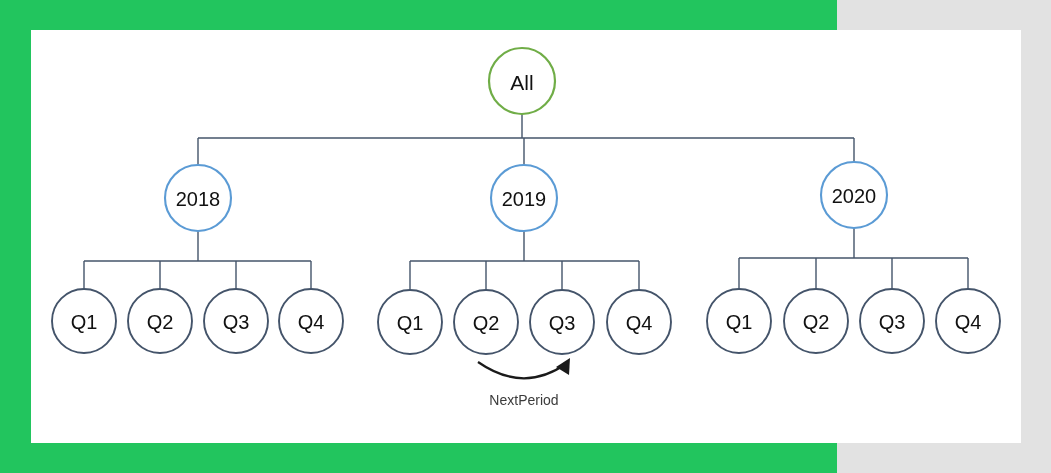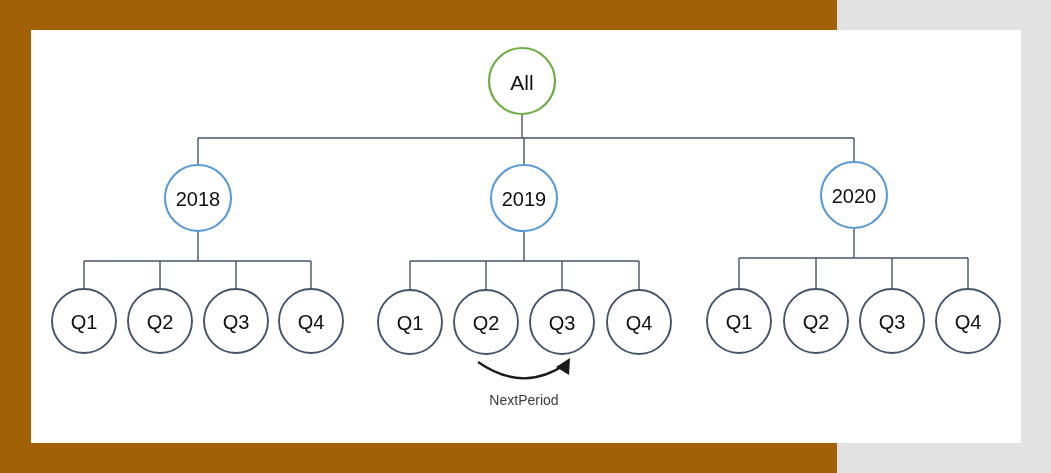--- a/index.html
+++ b/index.html
@@ -10,21 +10,21 @@
   body {
     width: 1051px;
     height: 473px;
     font-family: "Liberation Sans", sans-serif;
     overflow: hidden;
   }
   #stage {
     position: relative;
     width: 837px;
     height: 473px;
-    background: #a16207;
+    background: #22c55e;
   }
   #canvas {
     position: absolute;
     left: 31px;
     top: 30px;
     width: 990px;
     height: 413px;
     background: #ffffff;
   }
   #diagram {

